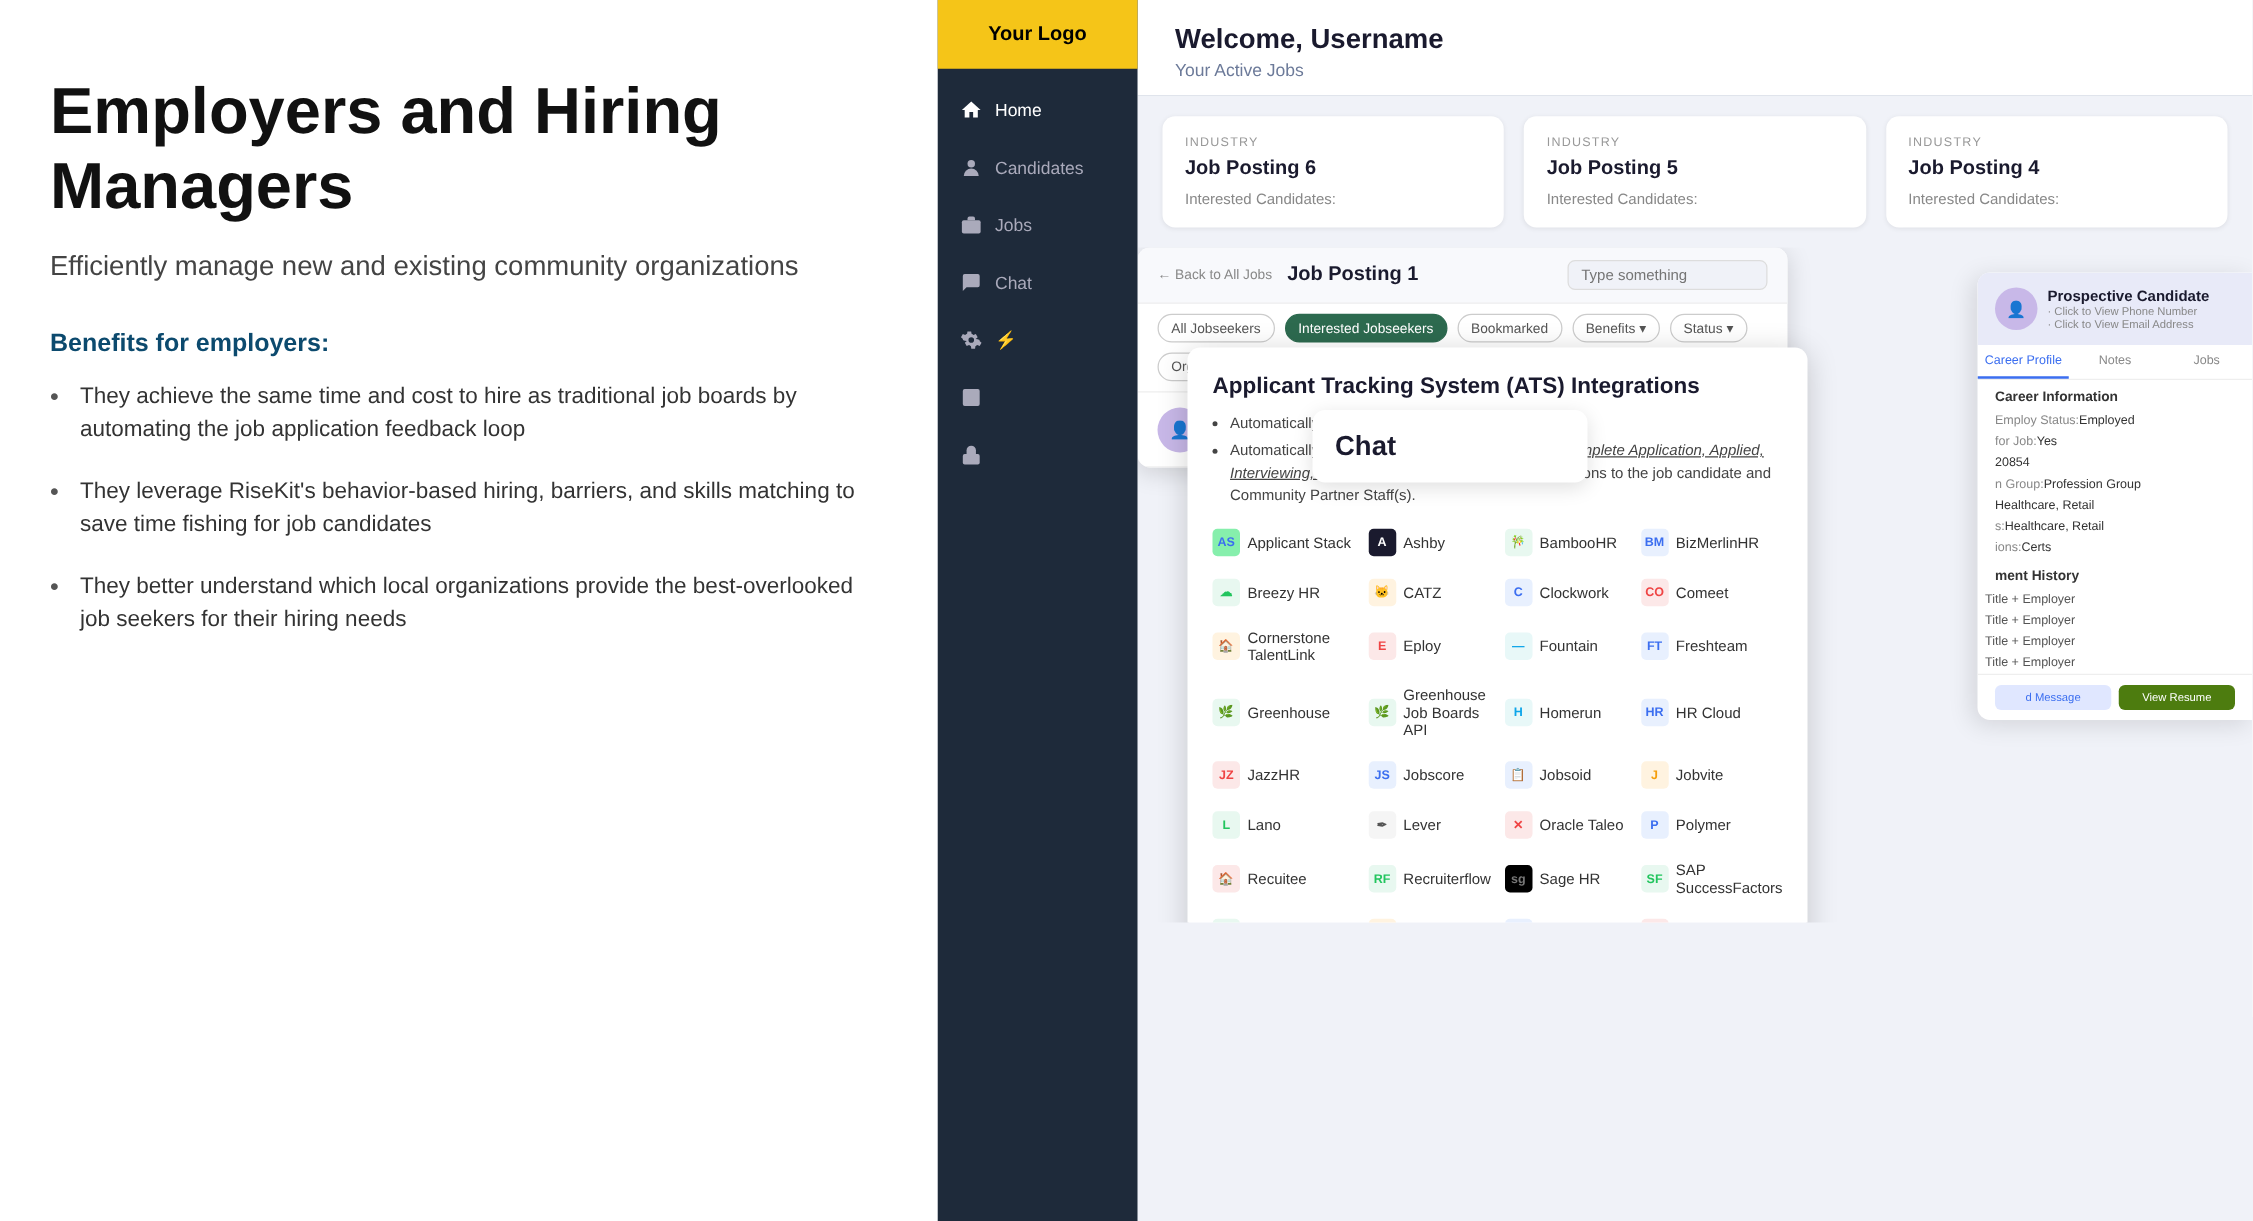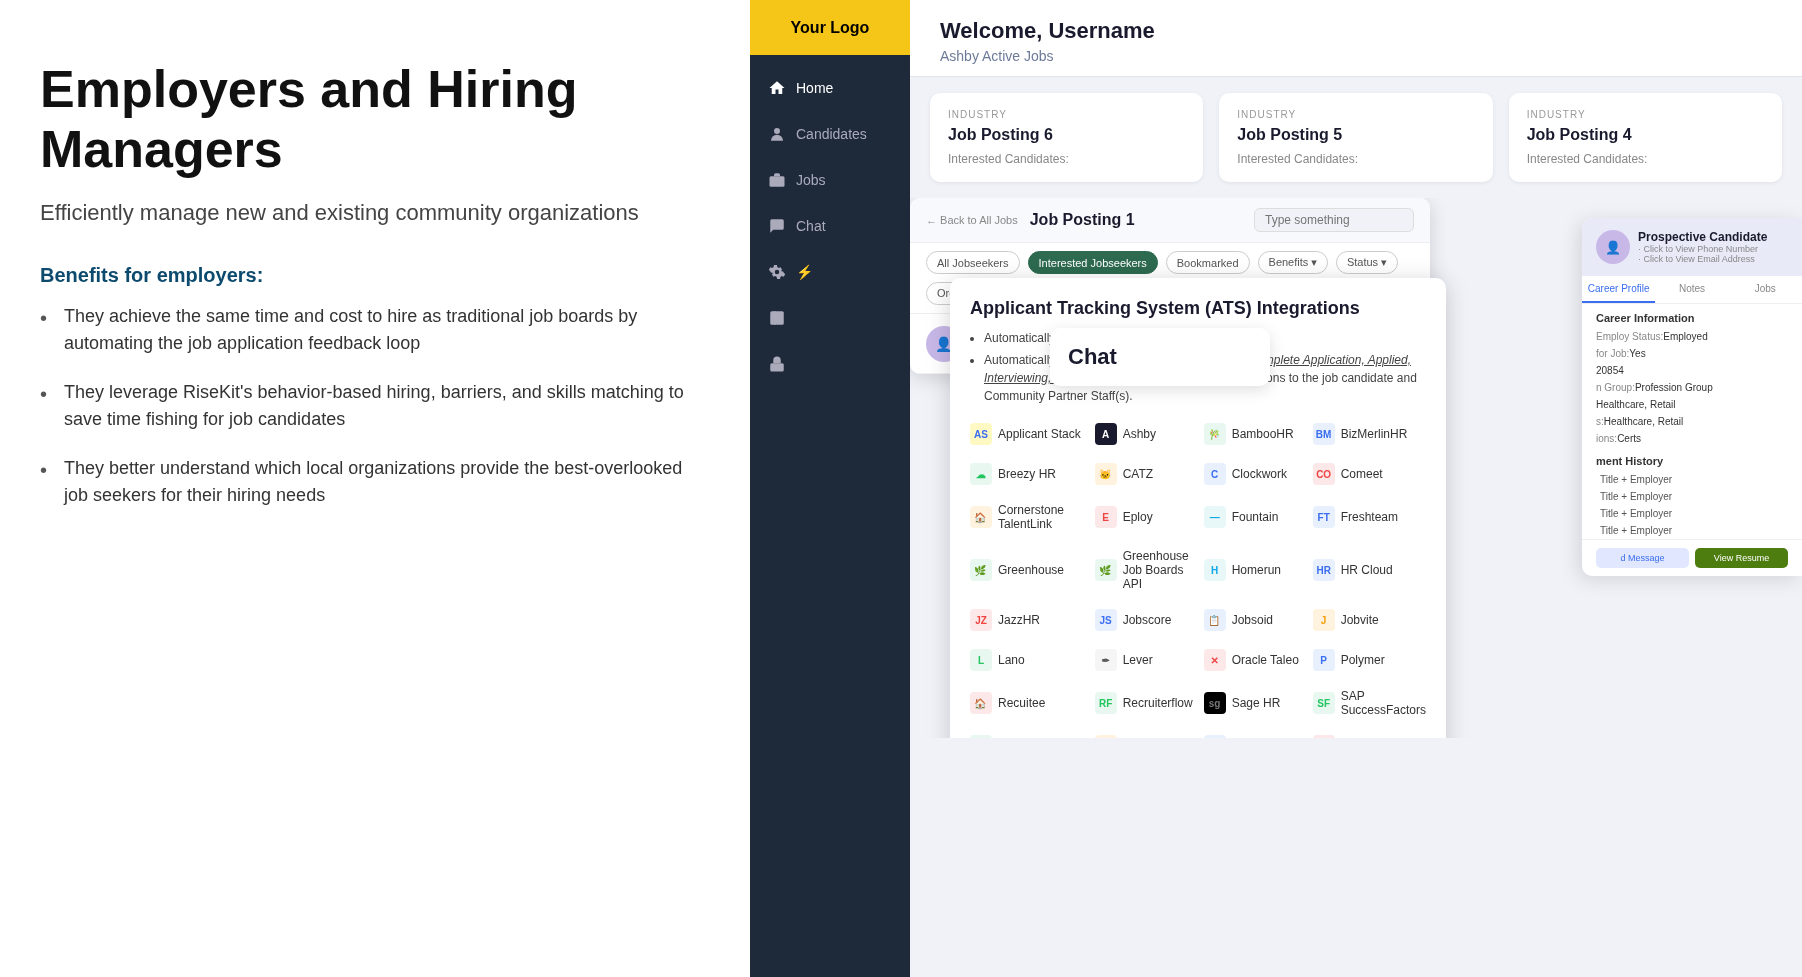--- a/index.html
+++ b/index.html
@@ -364,21 +364,21 @@
       padding: 8px 14px 4px;
     }
     .detail-row {
       display: flex;
       padding: 3px 14px;
       font-size: 10px;
     }
     .detail-row .label { color: #888; }
     .detail-row .value { color: #333; font-weight: 500; }
     .detail-history-item {
-      padding: 3px 18px;
+      padding: 3px 6px;
       font-size: 10px;
       color: #555;
     }
     .detail-footer {
       display: flex;
       gap: 6px;
       padding: 8px 14px;
       border-top: 1px solid #eee;
     }
     .btn-message {
@@ -482,21 +482,21 @@
             <path d="M7 11V7a5 5 0 0110 0v4"></path>
           </svg>
       </div>
     </nav>
   </div>
 
   <div class="main-content">
 
     <div class="welcome-header">
       <div class="welcome-title">Welcome, Username</div>
-      <div class="active-jobs-label">Ashby Active Jobs</div>
+      <div class="active-jobs-label">Your Active Jobs</div>
     </div>
 
     <div class="job-cards-row">
       <div class="job-card">
         <div class="industry-label">INDUSTRY</div>
         <div class="job-title">Job Posting 6</div>
         <div class="candidates-label">Interested Candidates:</div>
       </div>
       <div class="job-card">
         <div class="industry-label">INDUSTRY</div>
@@ -544,21 +544,21 @@
       <div class="ats-panel">
         <div class="ats-title">Applicant Tracking System (ATS) Integrations</div>
         <div class="ats-description">
           <ul>
             <li>Automatically send jobs to RiseKit</li>
             <li>Automatically updates the application status to <em>&lt;Incomplete Application, Applied, Interviewing, Hired, or Archived&gt;</em> by sending notifications to the job candidate and Community Partner Staff(s).</li>
           </ul>
         </div>
         <div class="ats-grid">
           <div class="ats-item">
-            <div class="ats-icon" style="background:#fef9c3;color:#3b6ef0;">AS</div>
+            <div class="ats-icon" style="background:#86efac;color:#3b6ef0;">AS</div>
             <span>Applicant Stack</span>
           </div>
           <div class="ats-item">
             <div class="ats-icon" style="background:#1a1a2e;color:#fff;">A</div>
             <span>Ashby</span>
           </div>
           <div class="ats-item">
             <div class="ats-icon" style="background:#e8f8f0;color:#22c55e;">🎋</div>
             <span>BambooHR</span>
           </div>

